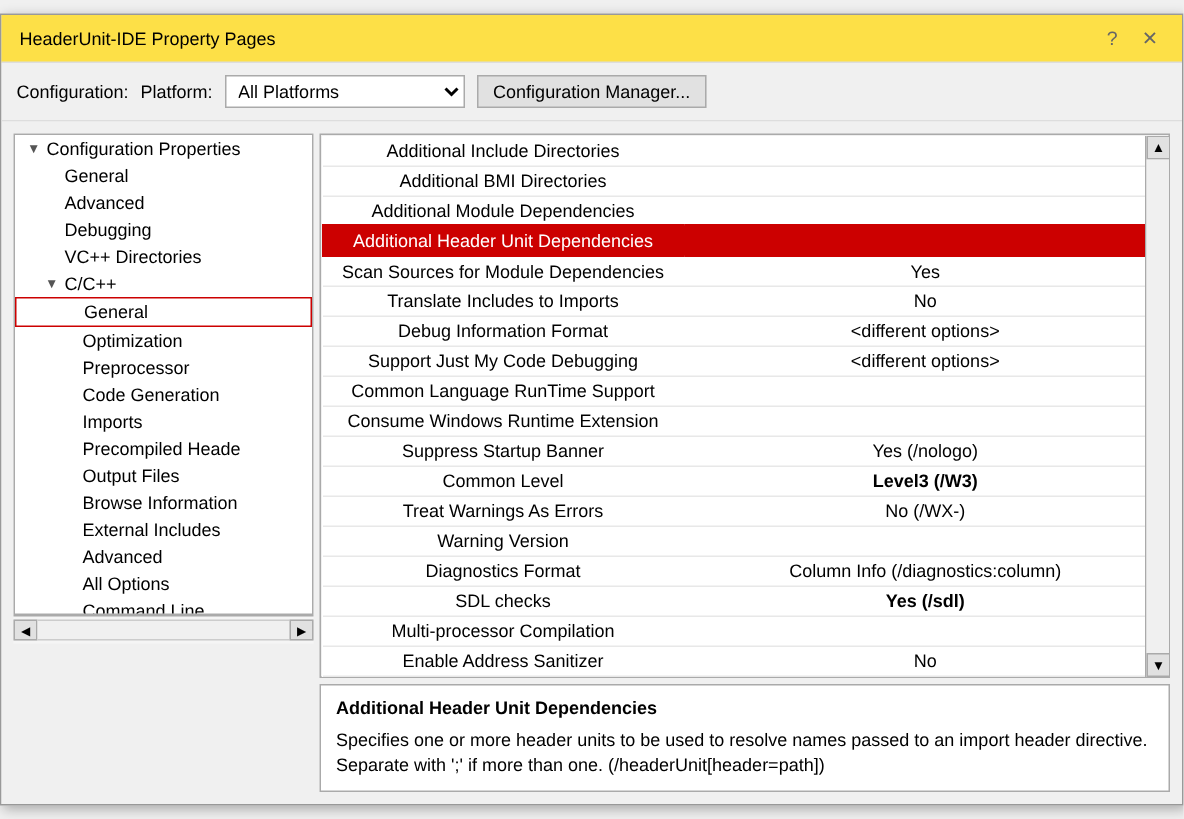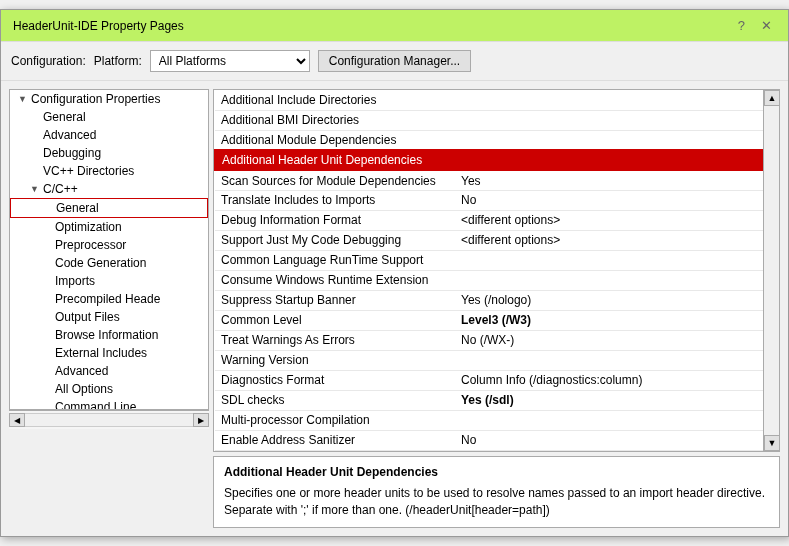--- a/index.html
+++ b/index.html
@@ -12,21 +12,21 @@
       align-items: center;
       min-height: 100vh;
     }
     .window {
       width: 789px;
       background: #f0f0f0;
       border: 1px solid #999;
       box-shadow: 2px 2px 8px rgba(0,0,0,0.3);
     }
     .title-bar {
-      background: #bef264;
+      background: #fde047;
       padding: 8px 12px;
       display: flex;
       justify-content: space-between;
       align-items: center;
       border-bottom: 1px solid #ddd;
     }
     .title-text {
       font-size: 12px;
       color: #000;
     }
@@ -111,20 +111,21 @@
     .props-table-wrapper {
       flex: 1;
       background: #fff;
       border: 1px solid #aaa;
       overflow: auto;
       position: relative;
     }
     .props-table {
       width: 100%;
       border-collapse: collapse;
+      text-align: center;
     }
     .props-table tr td {
       padding: 2px 6px;
       border-bottom: 1px solid #e8e8e8;
       font-size: 12px;
       height: 20px;
     }
     .props-table tr td:first-child {
       width: 240px;
       color: #000;

